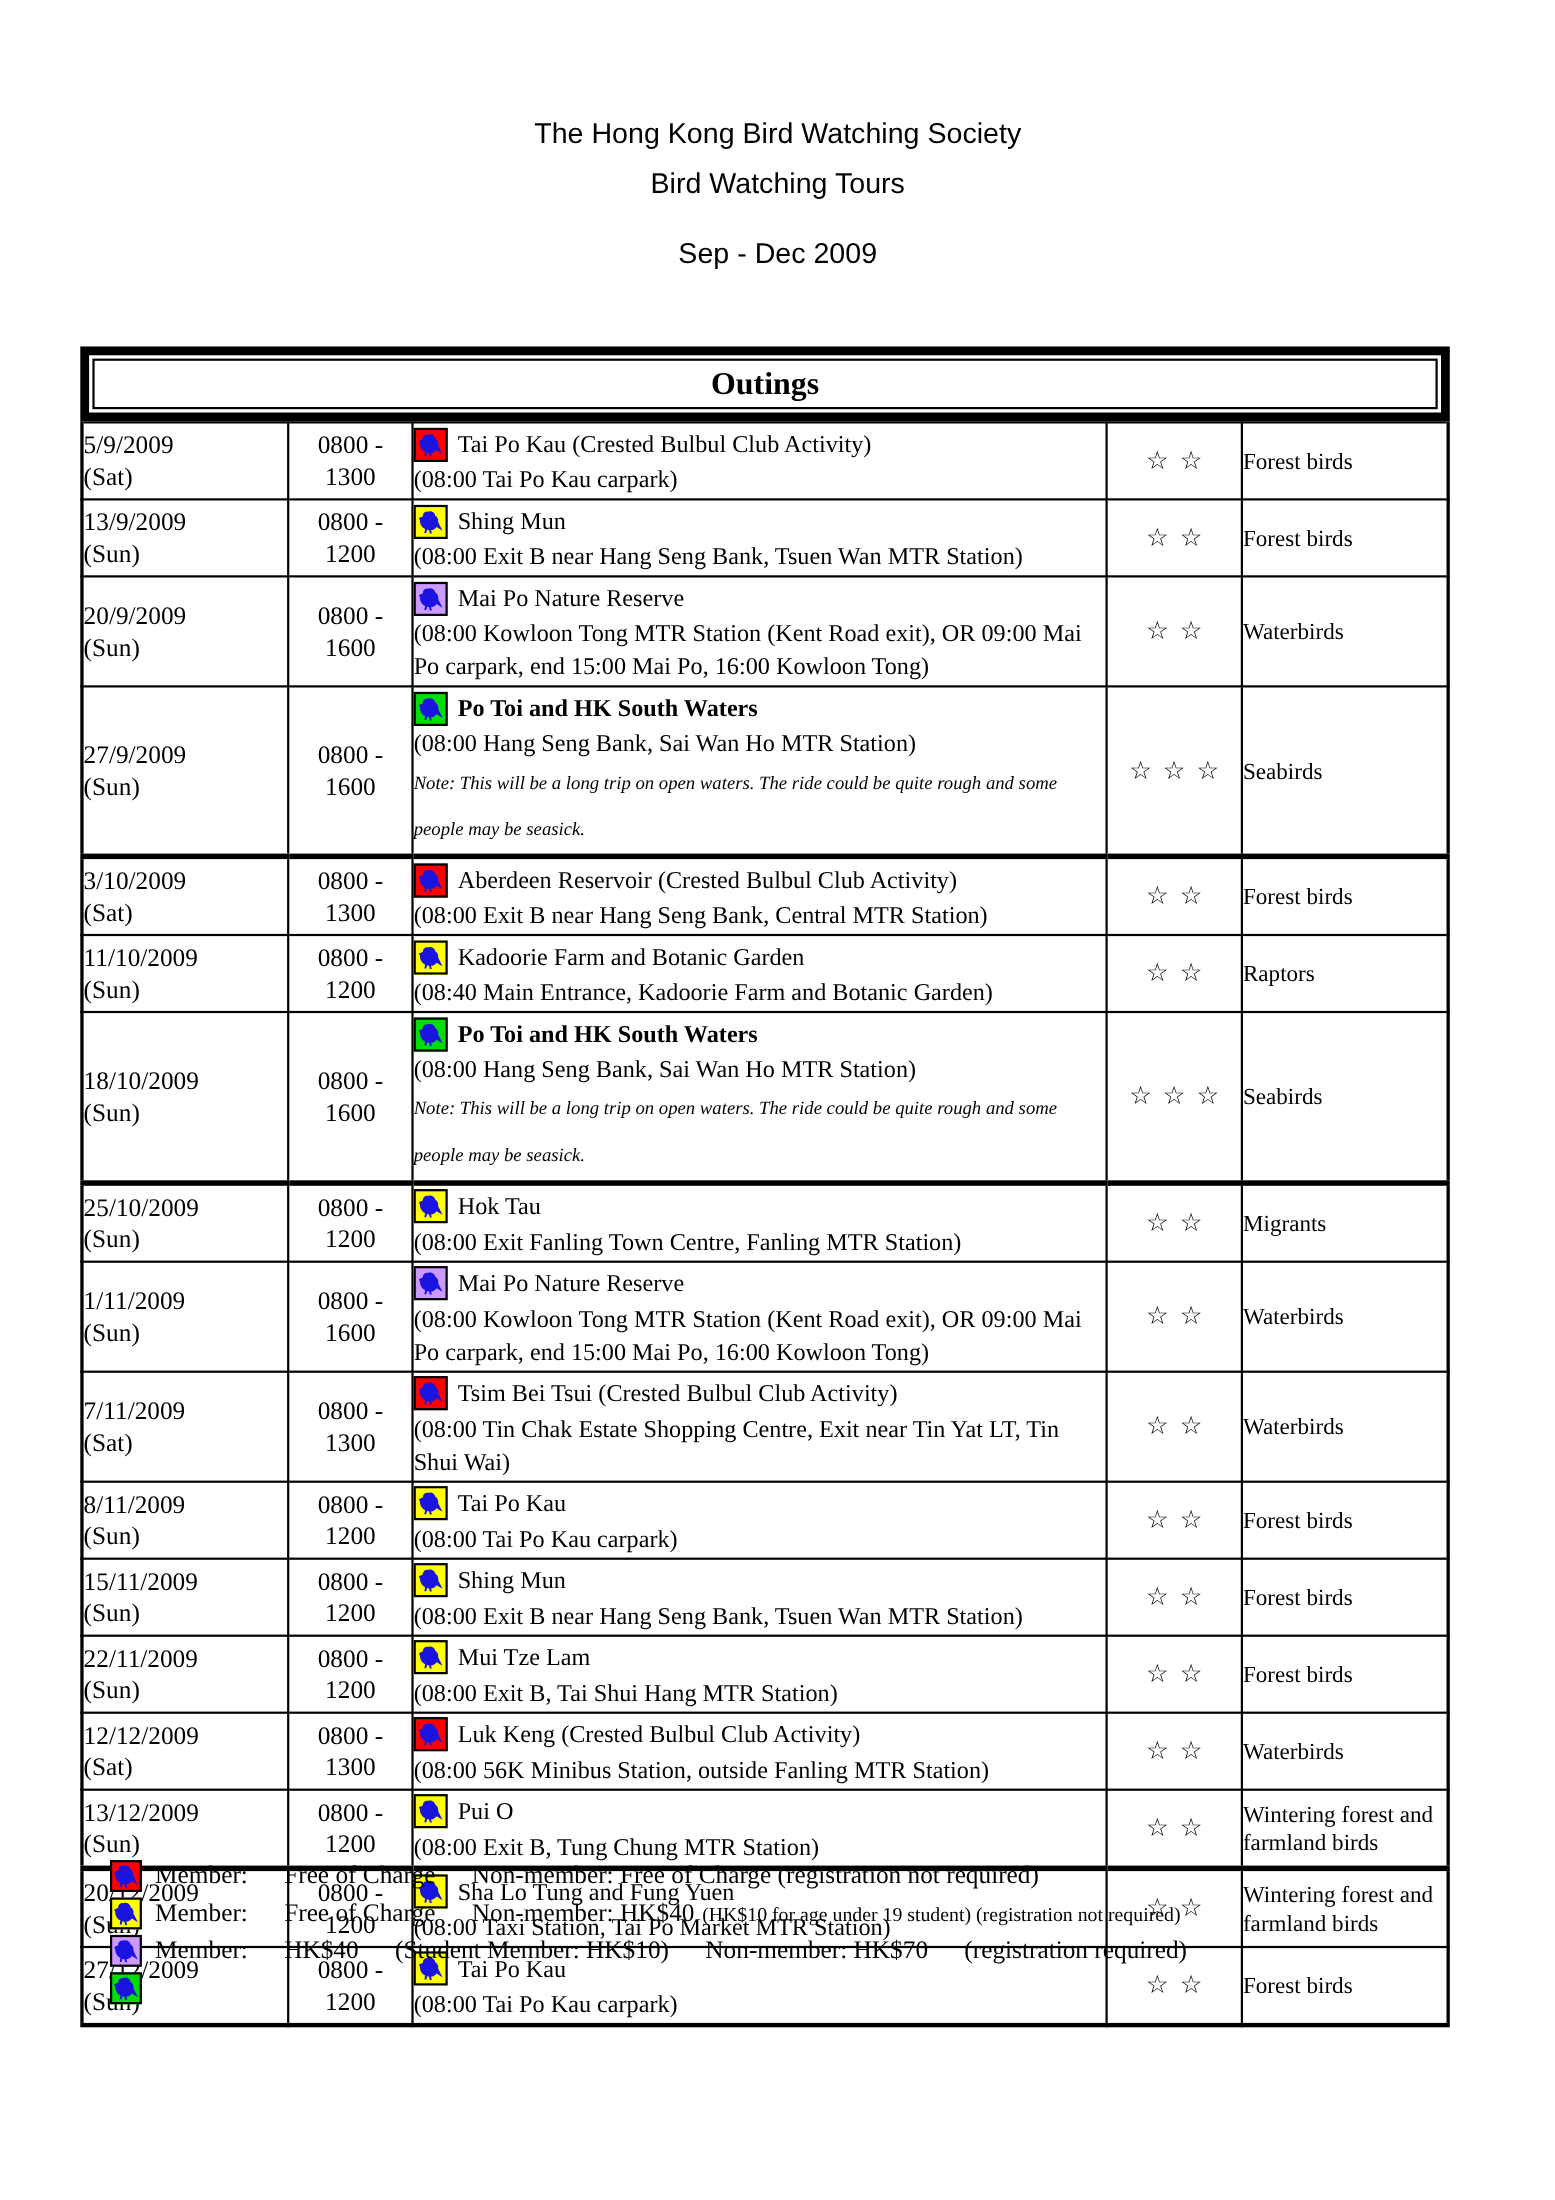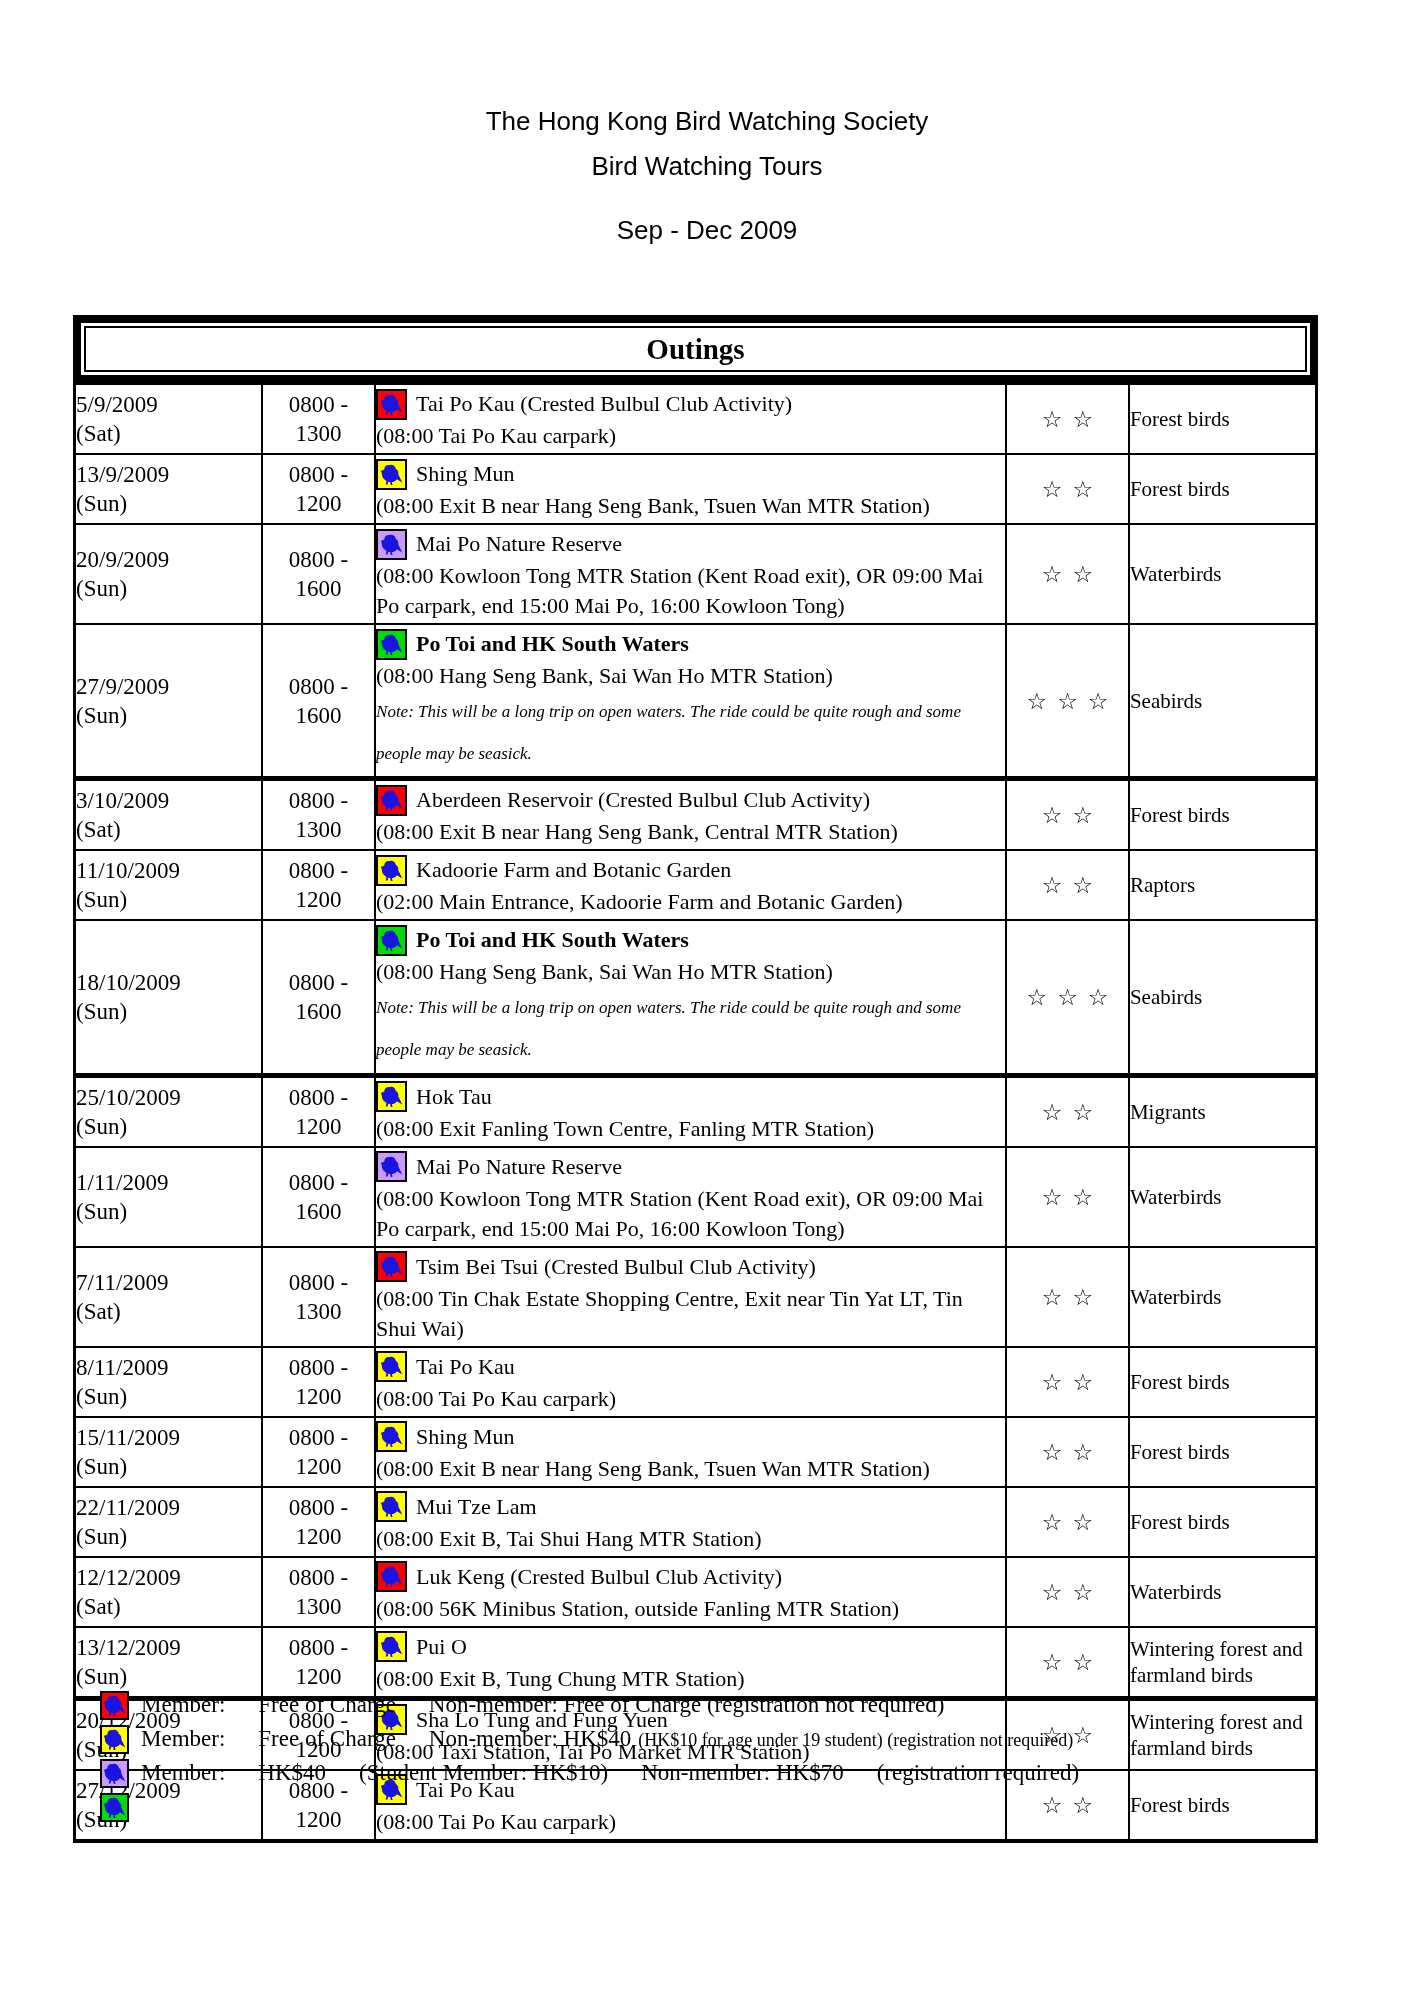--- a/index.html
+++ b/index.html
@@ -296,21 +296,21 @@
     </td>
     <td class="c-desc">
       <div class="desc-line1">
         <span class="fee-icon" style="background: rgb(255, 255, 0);">
           <svg viewBox="0 0 32 32" aria-hidden="true">
             <path class="bird-path" d="M1 11 L6 9 C6 5 9 2.5 13 3 C17 1.5 21 4 22 8 C25 10 26 13 25.5 16 L31 27 L23.5 22.5 C22 25 19 26.5 16.5 26.5 L17.5 30.5 L15 30.5 L14 26.5 L11.5 26 L10.5 30 L8 30 L9 25 C5 23 2.5 19 2.5 15 C2.5 13.5 1.8 12.2 1 11 Z" fill="#1a14e0"></path>
           </svg>
         </span>
         <span class="desc-title">Kadoorie Farm and Botanic Garden</span>
       </div>
-      <div>(02:00 Main Entrance, Kadoorie Farm and Botanic Garden)</div>
+      <div>(08:40 Main Entrance, Kadoorie Farm and Botanic Garden)</div>
 
     </td>
     <td class="c-stars"><span class="star">☆</span><span class="star">☆</span></td>
     <td class="c-type">Raptors</td>
   </tr>
 
   <tr>
     <td class="c-date">
       <div>18/10/2009</div>
       <div>(Sun)</div>

